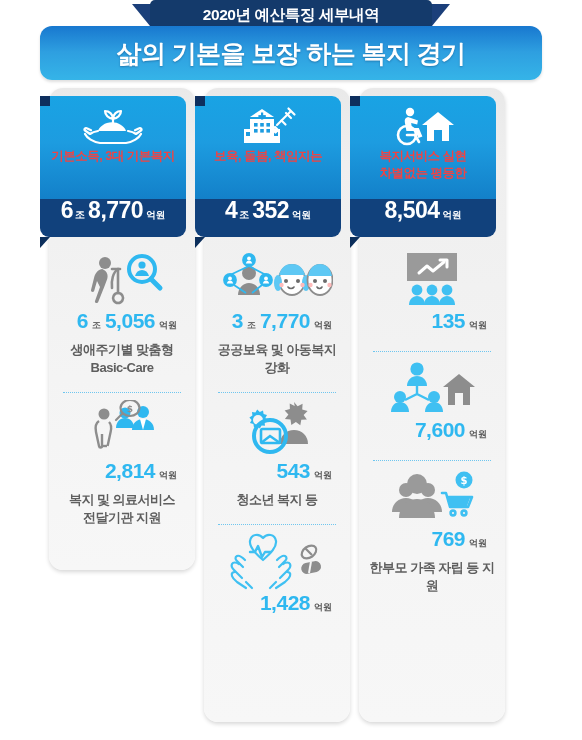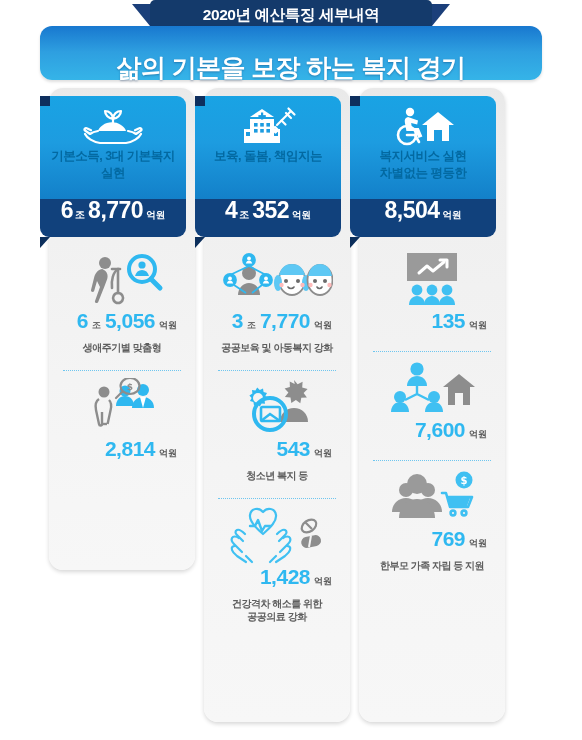--- a/index.html
+++ b/index.html
@@ -30,21 +30,21 @@
   .ribbon-main span{
     color:#ffffff;font-size:15.5px;font-weight:bold;letter-spacing:-0.4px;
     line-height:1;
   }
 
   .title-bar{
     position:absolute;left:40px;top:26px;width:502px;height:54px;
     border-radius:12px;
     background:linear-gradient(180deg,#1878cf 0%,#2e9fe0 48%,#35b4e8 100%);
     box-shadow:0 2px 3px rgba(0,0,0,0.13);
-    display:flex;align-items:flex-end;justify-content:center;
+    display:flex;align-items:center;justify-content:center;
   }
   .title-bar span{
     color:#ffffff;font-size:25px;font-weight:bold;letter-spacing:-0.6px;
     text-shadow:0 1px 2px rgba(0,40,90,0.35);
     line-height:1;
   }
 
   
   .col{position:absolute;top:88px;width:155px;}
   .col1{left:40px;}
@@ -81,21 +81,21 @@
     position:absolute;left:0;top:141px;width:10px;height:11px;
     background:#0c2f5c;
     clip-path:polygon(0 0,100% 0,0 100%);
   }
   .head-icon{
     position:absolute;left:0;top:6px;width:146px;height:46px;
     display:flex;align-items:center;justify-content:center;
   }
   .head-title{
     position:absolute;left:6px;top:52px;width:134px;
-    text-align:center;color:#0369a1;font-size:12.5px;font-weight:bold;
+    text-align:center;color:#ef4444;font-size:12.5px;font-weight:bold;
     line-height:1.35;letter-spacing:-0.5px;
   }
   .head-value{
     position:absolute;left:0;top:103px;width:146px;height:38px;
     display:flex;align-items:baseline;justify-content:center;gap:1px;
     color:#ffffff;
   }
   .hv-num{font-size:23px;font-weight:bold;letter-spacing:-0.5px;line-height:1;}
   .hv-unit{font-size:10px;font-weight:bold;line-height:1;padding:0 2px 0 1px;}
   .hv-won{font-size:9.5px;font-weight:bold;line-height:1;padding-left:2px;}
@@ -108,21 +108,21 @@
   }
   .item-value{
     text-align:right;padding:0 18px 0 10px;
     display:flex;align-items:baseline;justify-content:flex-end;gap:1px;
     height:26px;
   }
   .iv-num{color:#2fb8f0;font-size:21px;font-weight:bold;letter-spacing:-0.5px;line-height:1;}
   .iv-unit{color:#6c6c6c;font-size:9px;font-weight:bold;line-height:1;padding:0 3px;}
   .iv-won{color:#5a5a5a;font-size:9px;font-weight:bold;line-height:1;padding-left:3px;}
   .item-label{
-    text-align:center;color:#5e5e5e;font-size:10px;font-weight:bold;
+    text-align:center;color:#5e5e5e;font-size:13px;font-weight:bold;
     line-height:1.38;letter-spacing:-0.5px;padding:5px 8px 0 8px;
   }
   .divider{
     height:1px;margin:15px 14px 4px 14px;
     border-top:1.5px dotted #6fc6ef;
   }
   svg{display:block;}
 </style>
 </head>
 <body>
@@ -160,21 +160,20 @@
         <g fill="none" stroke="#ffffff" stroke-width="2.2" stroke-linejoin="round" stroke-linecap="round">
           <path d="M16 27c-3.5.5-6 1.5-8 3l-5-3.5c-1.5-1 .3-3 1.8-2.2l4.2 2"></path>
           <path d="M46 27c3.5.5 6 1.5 8 3l5-3.5c1.5-1-.3-3-1.8-2.2l-4.2 2"></path>
           <path d="M3 30c2 4 8 8 15 9h26c7-1 13-5 15-9"></path>
         </g>
       </svg>
     </div>
 
     <div class="head-title">
       <div>기본소득, 3대 기본복지</div>
-      <div>실현</div>
     </div>
 
     <div class="head-value">
       <span class="hv-num">6</span>
       <span class="hv-unit">조</span>
       <span class="hv-num">8,770</span>
       <span class="hv-won">억원</span>
     </div>
   </div>
 
@@ -201,20 +200,21 @@
         </svg>
       </div>
       <div class="item-value">
         <span class="iv-num">6</span>
         <span class="iv-unit">조</span>
         <span class="iv-num">5,056</span>
         <span class="iv-won">억원</span>
       </div>
       <div class="item-label">
         <div>생애주기별 맞춤형</div>
+        <div>Basic-Care</div>
       </div>
     </div>
 
     <div class="divider"></div>
 
     <div class="item">
       <div class="item-icon">
         <svg width="88" height="58" viewBox="0 0 88 58">
           <g fill="none" stroke="#8d8d8d" stroke-width="2.4" stroke-linejoin="round">
             <circle cx="26" cy="14" r="5.5" fill="#8d8d8d" stroke="none"></circle>
@@ -232,20 +232,24 @@
           <g transform="translate(40,0)">
             <ellipse cx="12" cy="8" rx="9.5" ry="8" fill="none" stroke="#8d8d8d" stroke-width="2.2"></ellipse>
             <text x="12" y="12" font-size="9" font-weight="bold" fill="#8d8d8d" text-anchor="middle" font-family="DejaVu Sans">$</text>
             <path d="M4 14l-6 6" stroke="#8d8d8d" stroke-width="2.2" stroke-linecap="round"></path>
           </g>
         </svg>
       </div>
       <div class="item-value">
         <span class="iv-num">2,814</span>
         <span class="iv-won">억원</span>
+      </div>
+      <div class="item-label">
+        <div>복지 및 의료서비스</div>
+        <div>전달기관 지원</div>
       </div>
     </div>
   </div>
 </div>
 
 <div class="col col2">
   <div class="card card2"></div>
 
   <div class="head">
     <div class="head-top"></div>
@@ -403,24 +407,20 @@
             <path d="M80.5 18.5l6.5 6.5" stroke="#8d8d8d" stroke-width="2.2"></path>
             <rect x="76" y="32" width="20" height="11" rx="5.5" transform="rotate(-12 86 37)" fill="#8d8d8d"></rect>
             <path d="M86 31.5l-2 11.5" stroke="#f4f4f4" stroke-width="2"></path>
           </g>
         </svg>
       </div>
       <div class="item-value">
         <span class="iv-num">1,428</span>
         <span class="iv-won">억원</span>
       </div>
-      <div class="item-label">
-        <div>건강격차 해소를 위한</div>
-        <div>공공의료 강화</div>
-      </div>
     </div>
   </div>
 </div>
 
 <div class="col col3">
   <div class="card card3"></div>
 
   <div class="head">
     <div class="head-top"></div>
     <div class="head-fold-top"></div>

